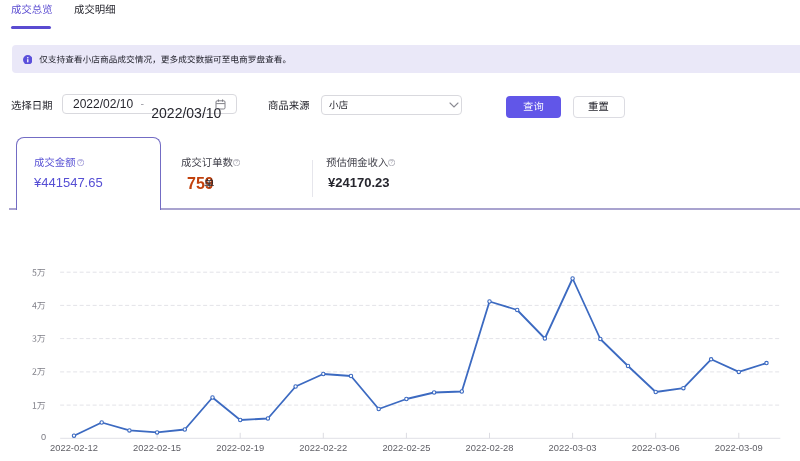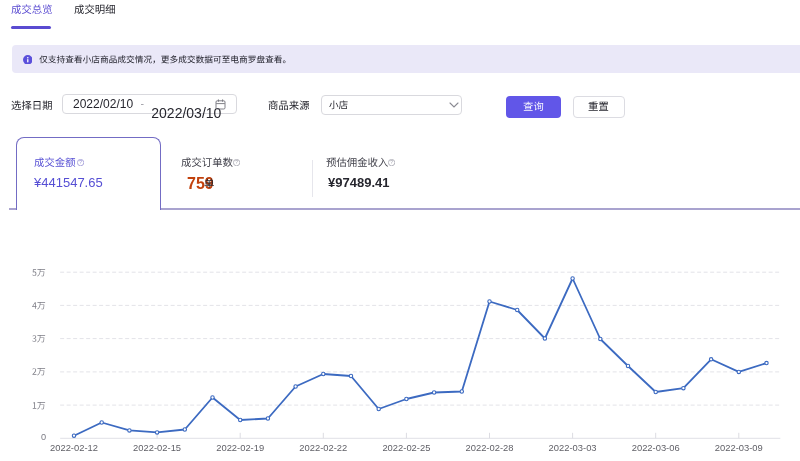--- a/index.html
+++ b/index.html
@@ -130,21 +130,21 @@
     <path transform="translate(10.40,9.15) scale(0.010400,-0.010400)" d="M266 836C210 684 117 534 18 437C32 420 53 381 61 363C95 398 128 439 160 483V-78H232V595C273 665 309 740 338 815ZM324 621V548H598V343H382V-80H456V-37H823V-76H899V343H675V548H960V621H675V840H598V621ZM456 35V272H823V35Z"></path>
     <path transform="translate(20.80,9.15) scale(0.010400,-0.010400)" d="M362 764V404C362 266 352 88 258 -35C274 -45 303 -68 314 -83C381 4 411 121 424 233H604V-69H676V233H859V11C859 -3 854 -8 840 -9C827 -10 782 -10 733 -8C743 -27 753 -59 756 -78C824 -78 868 -77 895 -65C922 -52 930 -31 930 10V764ZM433 695H604V531H433ZM859 695V531H676V695ZM433 463H604V301H430C432 337 433 372 433 404ZM859 463V301H676V463ZM264 836C208 684 115 534 16 437C30 420 51 381 58 363C93 399 127 441 160 487V-78H232V600C271 669 307 742 335 815Z"></path>
     <path transform="translate(31.20,9.15) scale(0.010400,-0.010400)" d="M198 218C236 161 275 82 291 34L356 62C340 111 299 187 260 242ZM733 243C708 187 663 107 628 57L685 33C721 79 767 152 804 215ZM499 849C404 700 219 583 30 522C50 504 70 475 82 453C136 473 190 497 241 526V470H458V334H113V265H458V18H68V-51H934V18H537V265H888V334H537V470H758V533C812 502 867 476 919 457C931 477 954 506 972 522C820 570 642 674 544 782L569 818ZM746 540H266C354 592 435 656 501 729C568 660 655 593 746 540Z"></path>
     <path transform="translate(41.60,9.15) scale(0.010400,-0.010400)" d="M588 574H805C784 447 751 338 703 248C651 340 611 446 583 559ZM577 840C548 666 495 502 409 401C426 386 453 353 463 338C493 375 519 418 543 466C574 361 613 264 662 180C604 96 527 30 426 -19C442 -35 466 -66 475 -81C570 -30 645 35 704 115C762 34 830 -31 912 -76C923 -57 947 -29 964 -15C878 27 806 95 747 178C811 285 853 416 881 574H956V645H611C628 703 643 765 654 828ZM92 100C111 116 141 130 324 197V-81H398V825H324V270L170 219V729H96V237C96 197 76 178 61 169C73 152 87 119 92 100Z"></path>
     <path transform="translate(52.00,9.15) scale(0.010400,-0.010400)" d="M295 755C361 709 412 653 456 591C391 306 266 103 41 -13C61 -27 96 -58 110 -73C313 45 441 229 517 491C627 289 698 58 927 -70C931 -46 951 -6 964 15C631 214 661 590 341 819Z"></path>
   </svg>
 <svg style="position:absolute;left:388.2px;top:158.70000000000002px" width="7.2" height="7.2" viewBox="0 0 7.2 7.2">
     <circle cx="3.6" cy="3.6" r="3.2" fill="none" stroke="#9a9aa6" stroke-width="0.7"></circle>
     <text x="3.6" y="5.4" font-size="4.8" text-anchor="middle" fill="#9a9aa6" font-family="Liberation Sans">?</text>
   </svg>
-<div class="lat" style="left:328px;top:176.1px;font-size:13px;font-weight:bold;color:#26262e">¥97489.41</div>
+<div class="lat" style="left:328px;top:176.1px;font-size:13px;font-weight:bold;color:#26262e">¥24170.23</div>
 <svg style="position:absolute;left:0;top:0" width="800" height="461" viewBox="0 0 800 461">
     <line x1="60.15" y1="405.1" x2="780.35" y2="405.1" stroke="#e3e3e8" stroke-width="1" stroke-dasharray="4 2.5"></line>
     <line x1="60.15" y1="371.9" x2="780.35" y2="371.9" stroke="#e3e3e8" stroke-width="1" stroke-dasharray="4 2.5"></line>
     <line x1="60.15" y1="338.6" x2="780.35" y2="338.6" stroke="#e3e3e8" stroke-width="1" stroke-dasharray="4 2.5"></line>
     <line x1="60.15" y1="305.4" x2="780.35" y2="305.4" stroke="#e3e3e8" stroke-width="1" stroke-dasharray="4 2.5"></line>
     <line x1="60.15" y1="272.2" x2="780.35" y2="272.2" stroke="#e3e3e8" stroke-width="1" stroke-dasharray="4 2.5"></line>
     <line x1="60.15" y1="438.3" x2="780.35" y2="438.3" stroke="#e0e0e6" stroke-width="1"></line>
     <line x1="74.0" y1="432.8" x2="74.0" y2="438.3" stroke="#dcdce2" stroke-width="1"></line>
     <text x="74.0" y="451" font-size="9.4" text-anchor="middle" fill="#5f5f66" font-family="Liberation Sans">2022-02-12</text>
     <line x1="157.1" y1="432.8" x2="157.1" y2="438.3" stroke="#dcdce2" stroke-width="1"></line>

